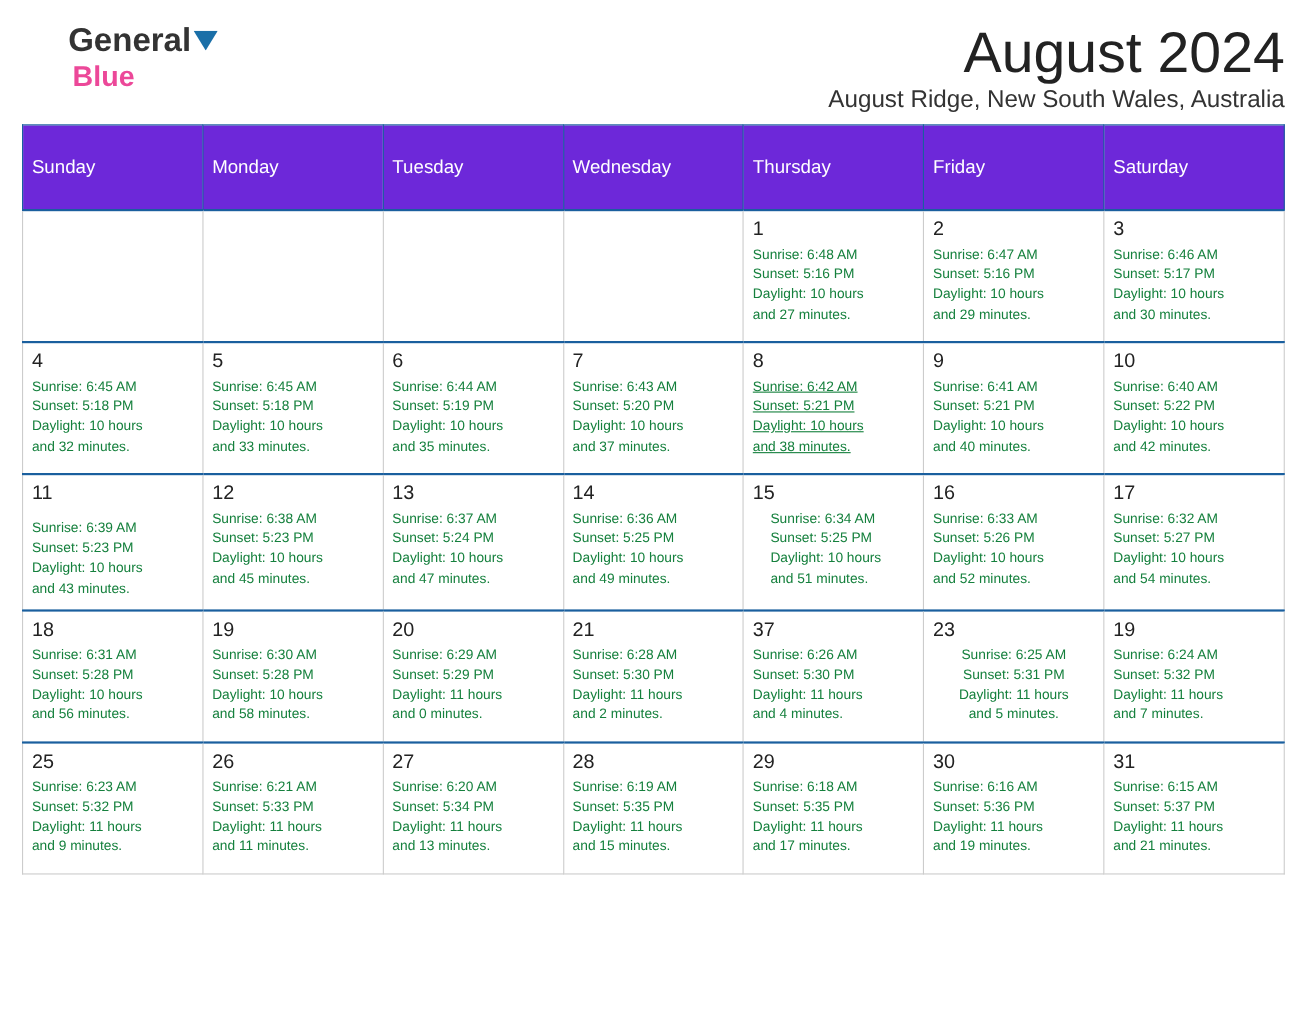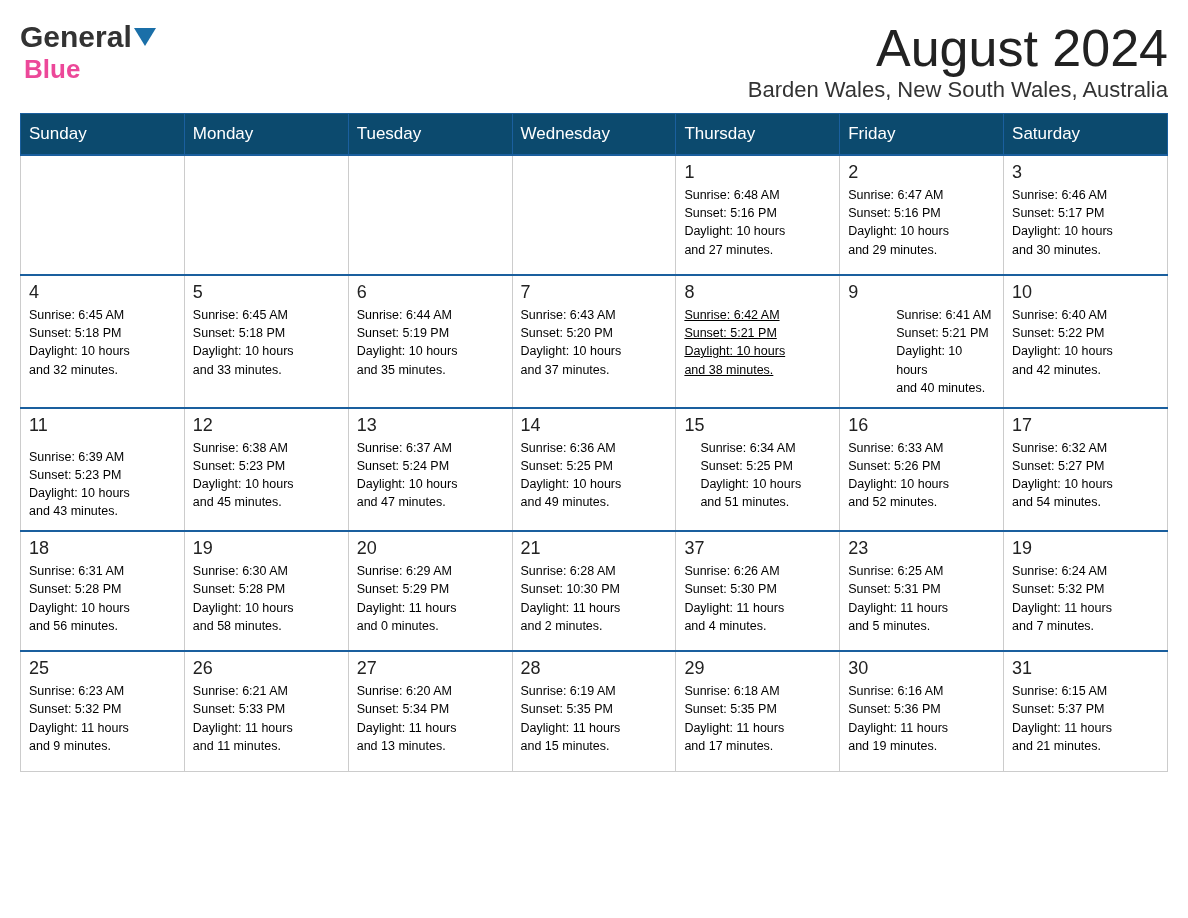--- a/index.html
+++ b/index.html
@@ -8,20 +8,21 @@
       background: #fff;
       padding: 20px;
       width: 1188px;
       min-height: 918px;
     }
     .header {
       display: flex;
       justify-content: space-between;
       align-items: flex-start;
       margin-bottom: 10px;
+      margin-left: 42px;
     }
     .logo {
       display: flex;
       flex-direction: column;
       align-items: flex-start;
     }
     .title-section {
       text-align: right;
     }
     .main-title {
@@ -34,23 +35,23 @@
       font-size: 22px;
       color: #333;
       font-weight: normal;
     }
     .calendar {
       width: 100%;
       border-collapse: collapse;
       margin-top: 10px;
     }
     .calendar th {
-      background-color: #0c4a6e;
+      background-color: #6d28d9;
       color: #fff;
-      padding: 10px 8px;
+      padding: 28px 8px;
       text-align: left;
       font-size: 17px;
       font-weight: normal;
       border: 1px solid #1a5f9e;
     }
     .calendar td {
       vertical-align: top;
       padding: 6px 8px 10px 8px;
       border: 1px solid #ccc;
       width: 14.28%;
@@ -64,21 +65,21 @@
     }
     .day-number {
       font-size: 18px;
       color: #222;
       font-weight: normal;
       display: block;
       margin-bottom: 3px;
     }
     .day-info {
       font-size: 12.5px;
-      color: #000000;
+      color: #15803d;
       line-height: 1.45;
     }
     .empty-cell {
       background: #fff;
     }
     .logo-row {
       display: flex;
       align-items: center;
     }
     .logo-general {
@@ -105,21 +106,21 @@
           <polygon points="0,0 22,0 11,18" fill="#1a6fa8"></polygon>
         </svg>
       </span>
     </div>
     <div style="margin-left:4px;">
       <span style="font-size:26px; font-weight:bold; color:#ec4899;">Blue</span>
     </div>
   </div>
   <div class="title-section">
     <div class="main-title">August 2024</div>
-    <div class="subtitle">Barden Wales, New South Wales, Australia</div>
+    <div class="subtitle">August Ridge, New South Wales, Australia</div>
   </div>
 </div>
 
 <table class="calendar">
   <thead>
     <tr>
     <th>Sunday</th>
         <th>Monday</th>
         <th>Tuesday</th>
         <th>Wednesday</th>
@@ -187,21 +188,21 @@
         </td>
         <td>
           <span class="day-number">8</span>
           <div class="day-info" style="white-space: pre-line; text-decoration: underline;">Sunrise: 6:42 AM
 Sunset: 5:21 PM
 Daylight: 10 hours
 and 38 minutes.</div>
         </td>
         <td>
           <span class="day-number">9</span>
-          <div class="day-info" style="white-space: pre-line; margin-left: 48px;">Sunrise: 6:41 AM
+          <div class="day-info" style="white-space: pre-line;">Sunrise: 6:41 AM
 Sunset: 5:21 PM
 Daylight: 10 hours
 and 40 minutes.</div>
         </td>
         <td>
           <span class="day-number">10</span>
           <div class="day-info" style="white-space: pre-line;">Sunrise: 6:40 AM
 Sunset: 5:22 PM
 Daylight: 10 hours
 and 42 minutes.</div>
@@ -276,34 +277,34 @@
         <td>
           <span class="day-number">20</span>
           <div class="day-info" style="white-space: pre-line;">Sunrise: 6:29 AM
 Sunset: 5:29 PM
 Daylight: 11 hours
 and 0 minutes.</div>
         </td>
         <td>
           <span class="day-number">21</span>
           <div class="day-info" style="white-space: pre-line;">Sunrise: 6:28 AM
-Sunset: 10:30 PM
+Sunset: 5:30 PM
 Daylight: 11 hours
 and 2 minutes.</div>
         </td>
         <td>
           <span class="day-number">37</span>
           <div class="day-info" style="white-space: pre-line;">Sunrise: 6:26 AM
 Sunset: 5:30 PM
 Daylight: 11 hours
 and 4 minutes.</div>
         </td>
         <td>
           <span class="day-number">23</span>
-          <div class="day-info" style="white-space: pre-line;">Sunrise: 6:25 AM
+          <div class="day-info" style="white-space: pre-line; text-align: center;">Sunrise: 6:25 AM
 Sunset: 5:31 PM
 Daylight: 11 hours
 and 5 minutes.</div>
         </td>
         <td>
           <span class="day-number">19</span>
           <div class="day-info" style="white-space: pre-line;">Sunrise: 6:24 AM
 Sunset: 5:32 PM
 Daylight: 11 hours
 and 7 minutes.</div>

